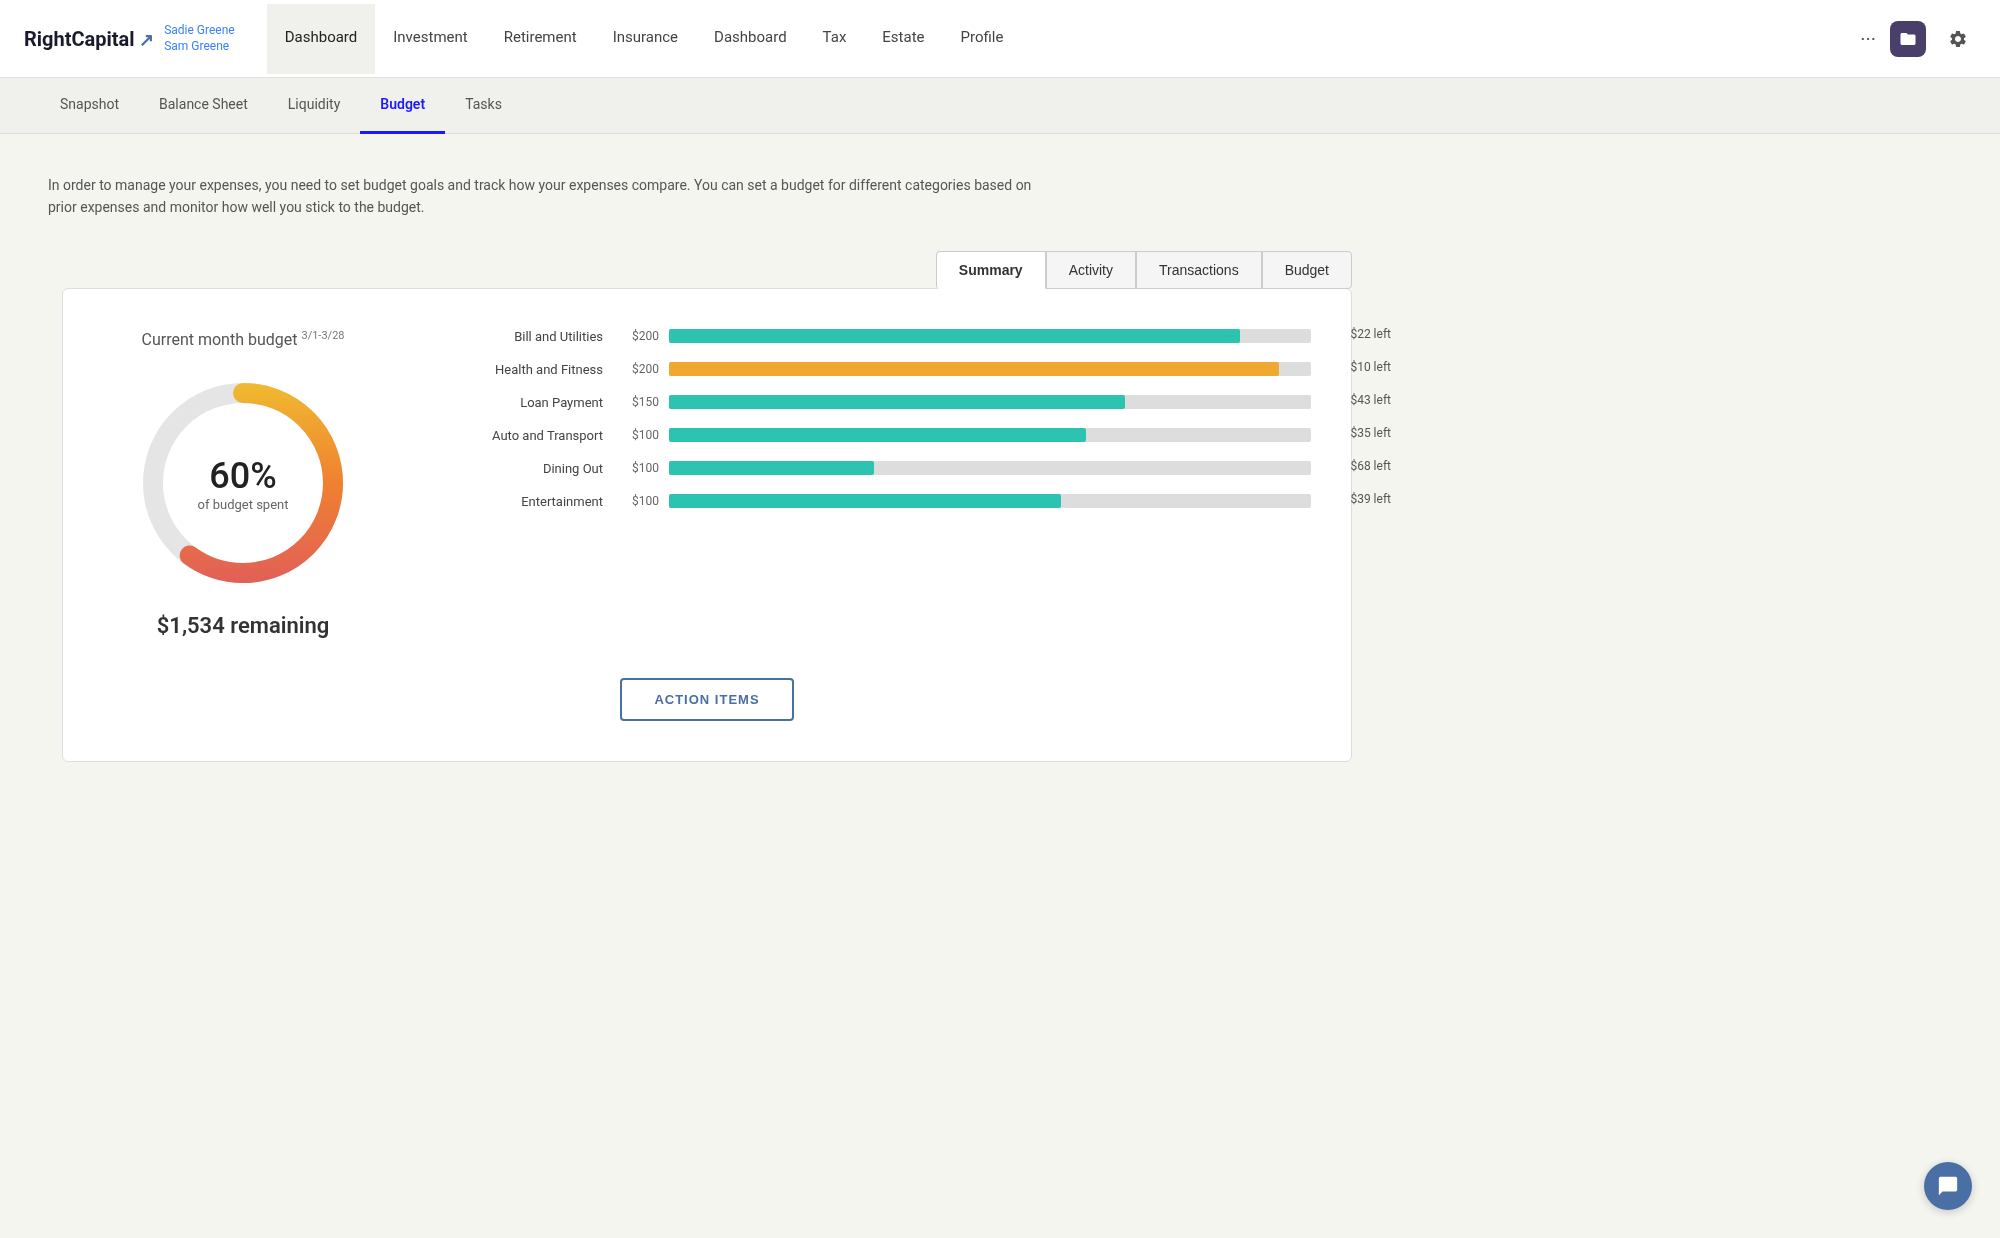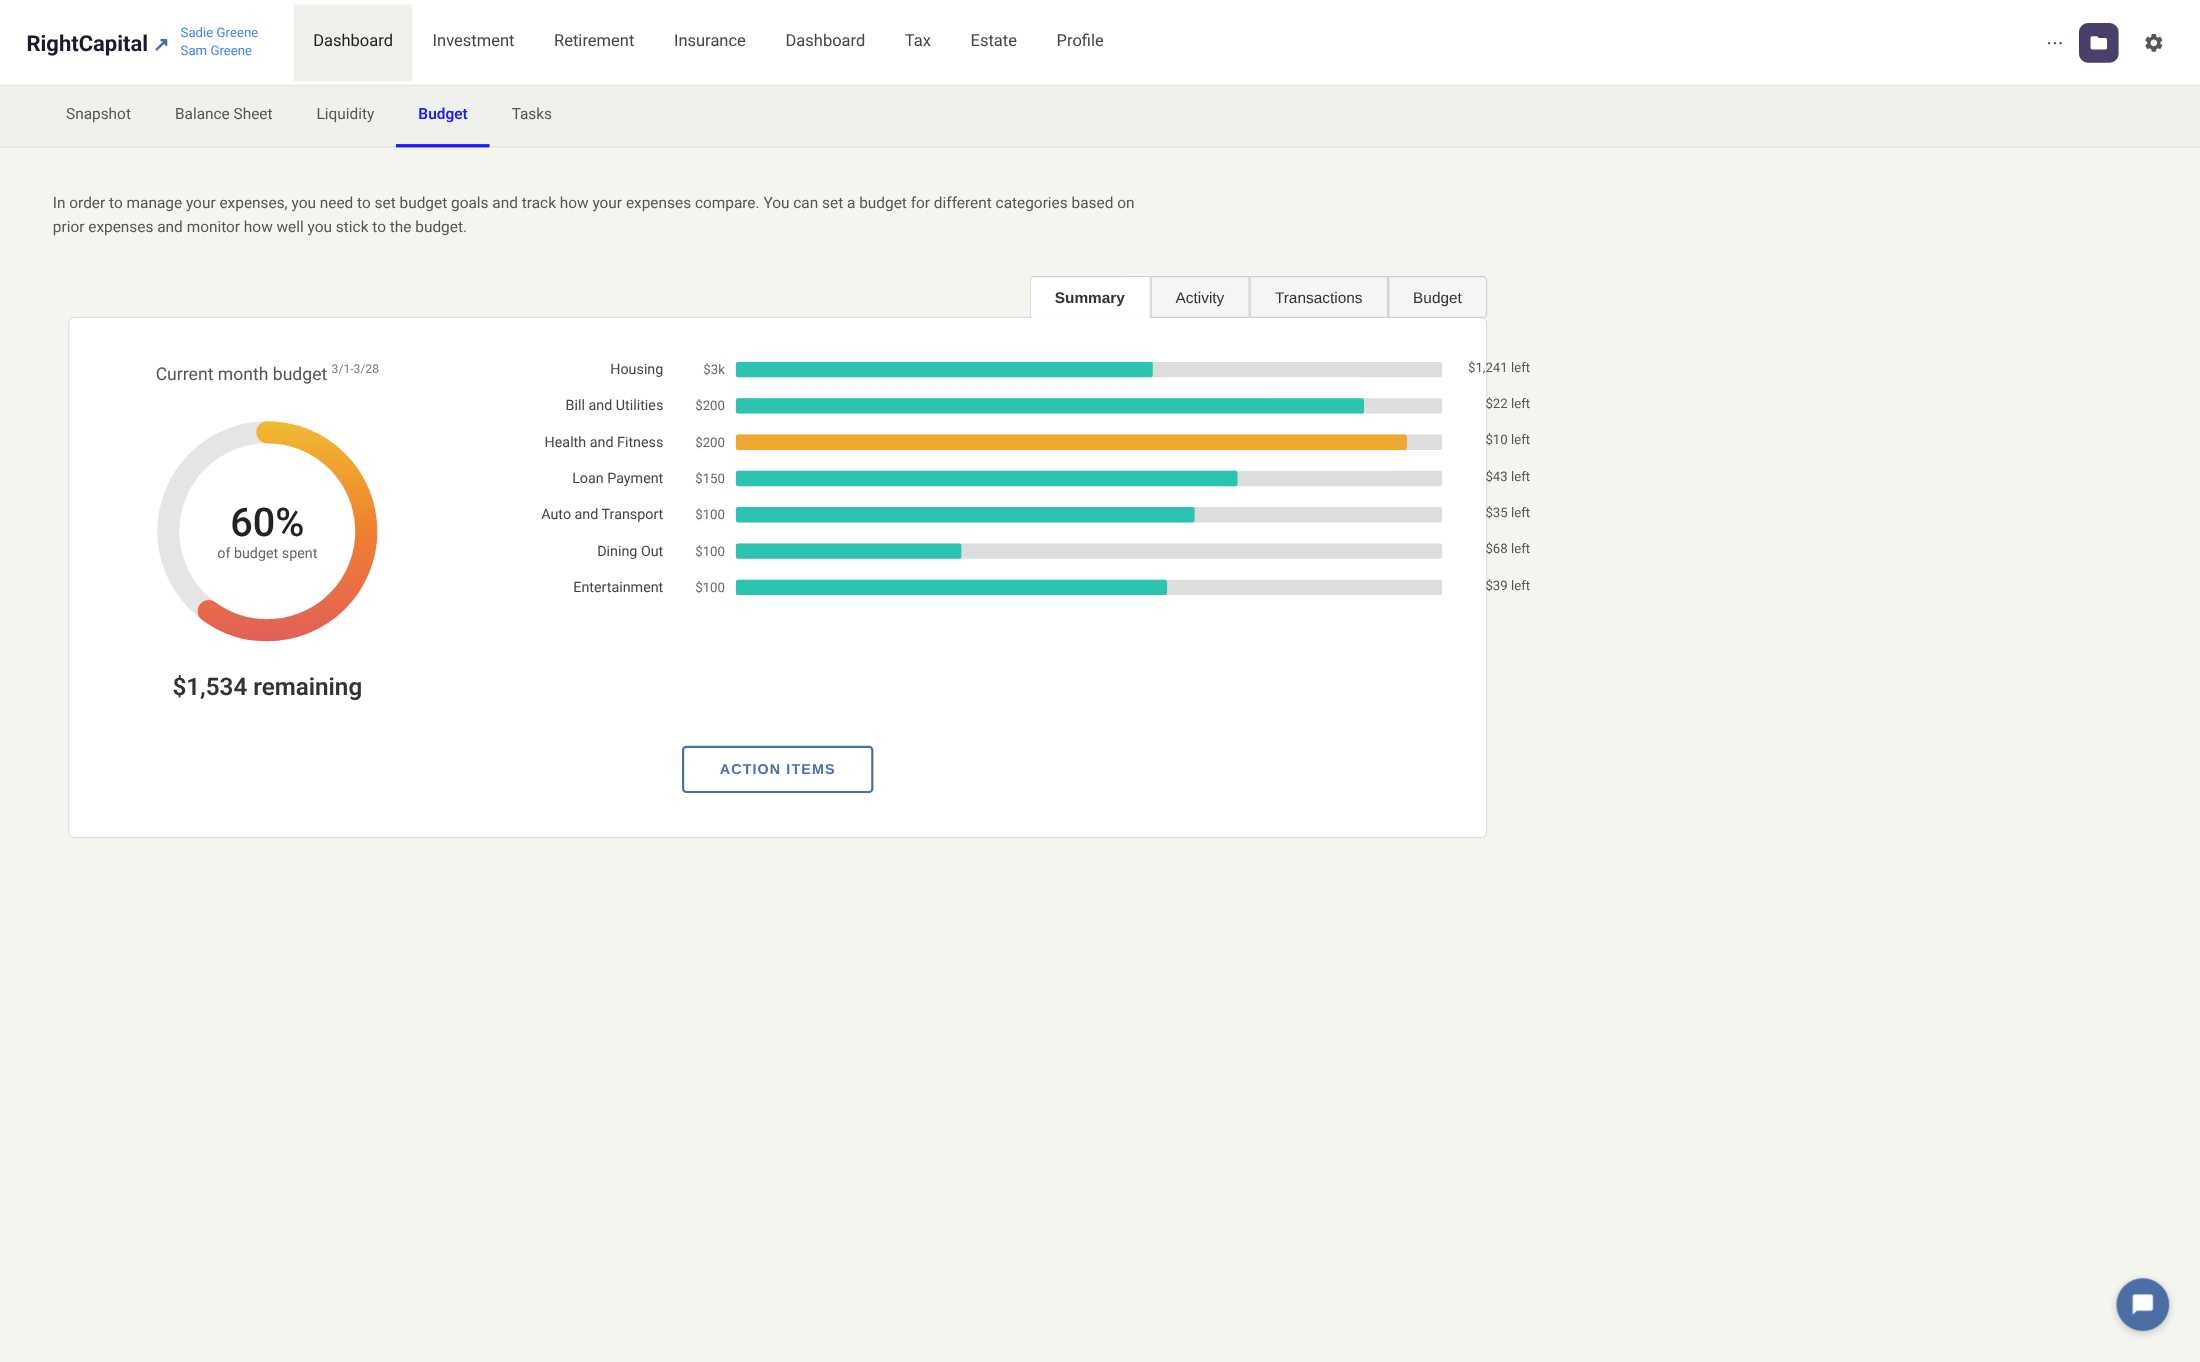--- a/index.html
+++ b/index.html
@@ -389,28 +389,20 @@
             </div>
           </div>
 
           <div class="remaining-text">
             <span>$1,534</span>
             <span>remaining</span>
           </div>
         </div>
 
         <div class="bars-section" id="bars-container">
-        <div class="bar-row">
-    <div class="bar-category">Housing</div>
-    <div class="bar-amount">$3k</div>
-    <div class="bar-track">
-      <div class="bar-fill bar-teal" style="width:59%"></div>
-      <span class="bar-left-label">$1,241 left</span>
-    </div>
-  </div>
             <div class="bar-row">
     <div class="bar-category">Bill and Utilities</div>
     <div class="bar-amount">$200</div>
     <div class="bar-track">
       <div class="bar-fill bar-teal" style="width:89%"></div>
       <span class="bar-left-label">$22 left</span>
     </div>
   </div>
             <div class="bar-row">
     <div class="bar-category">Health and Fitness</div>

